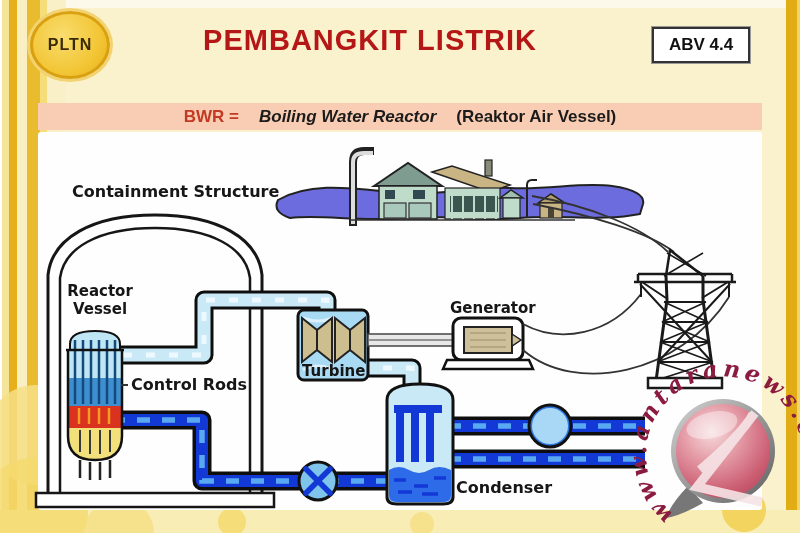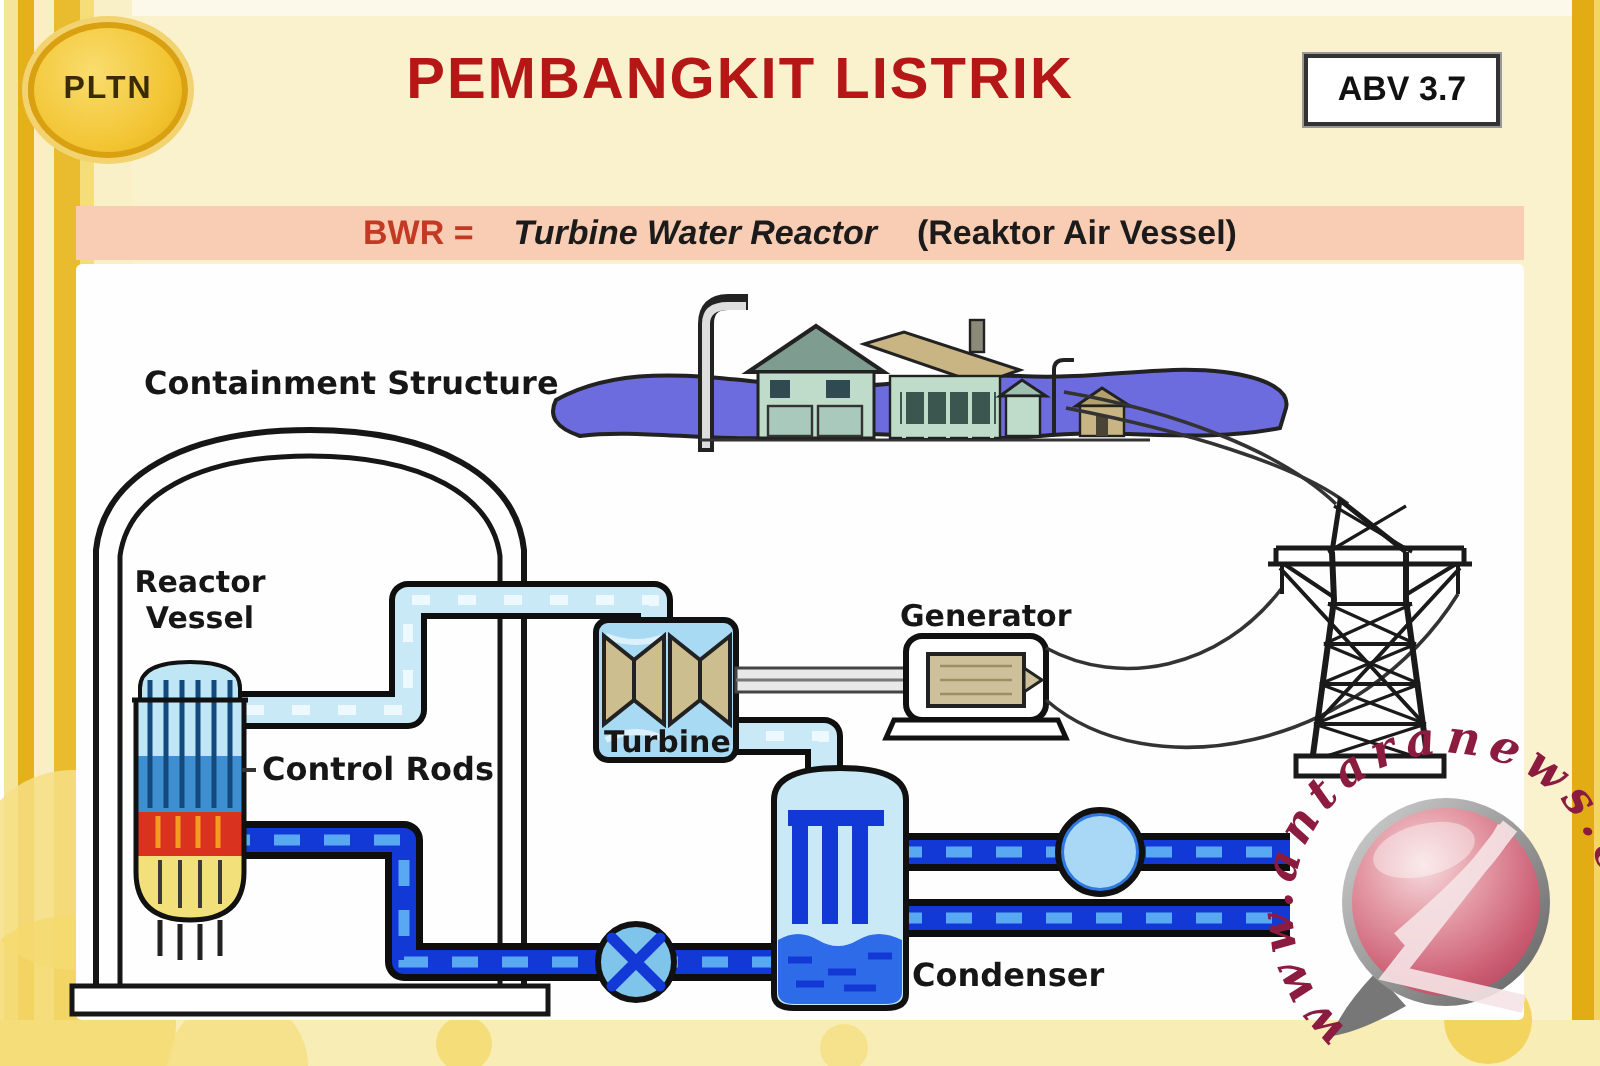--- a/index.html
+++ b/index.html
@@ -6,21 +6,21 @@
   .slide{position:relative;width:800px;height:533px;overflow:hidden;
          background:#FAF1CD;font-family:"Liberation Sans",sans-serif;}
   .top-strip{position:absolute;left:0;top:0;width:100%;height:8px;background:#FCF8EA;}
   .left-stripes{position:absolute;left:0;top:0;width:66px;height:533px;
     background:linear-gradient(90deg,#ffffff 0 2px,#F5E59B 2px 9px,#E6AF1C 9px 17px,
       #F9EFC2 17px 27px,#E9BB2E 27px 40px,#F5DD7A 40px 47px,#FAF0C8 47px 66px);}
   .right-bar{position:absolute;right:0;top:0;width:14px;height:533px;
     background:linear-gradient(90deg,#E2AC15 0 11px,#F3D468 11px 14px);}
   .bottom-strip{position:absolute;left:0;bottom:0;width:100%;height:23px;background:#F8EDB5;}
   .coin{position:absolute;border-radius:50%;opacity:.85;}
-  .badge{position:absolute;left:14px;top:11px;width:74px;height:62px;border-radius:50%;
+  .badge{position:absolute;left:30px;top:11px;width:74px;height:62px;border-radius:50%;
     background:radial-gradient(circle at 40% 35%,#F9DD6E,#F2C432 65%,#E5AD18);
     border:3px solid #D9A011;box-shadow:0 0 0 3px #F2D370;
     display:flex;align-items:center;justify-content:center;}
   .badge span{font-weight:bold;font-size:16px;color:#3A2B06;letter-spacing:1px;}
   .title{position:absolute;left:100px;top:24px;width:540px;text-align:center;
     color:#B51616;font-weight:bold;font-size:29px;line-height:33px;letter-spacing:1px;}
   .refbox{position:absolute;left:652px;top:27px;width:94px;height:32px;background:#FFFFFF;
     border:2px solid #333;box-shadow:0 0 0 1px #999;display:flex;align-items:center;
     justify-content:center;font-weight:bold;font-size:17px;color:#111;}
   .subbar{position:absolute;left:38px;top:103px;width:724px;height:27px;background:#F9CDB3;
@@ -58,26 +58,26 @@
 
   <div class="badge">
     <span>PLTN</span>
   </div>
 
   <div class="title">
     <div>PEMBANGKIT LISTRIK</div>
   </div>
 
   <div class="refbox">
-    <span>ABV 3.7</span>
+    <span>ABV 4.4</span>
   </div>
 
   <div class="subbar">
     <span class="abbr">BWR =</span>
-    <span class="eng">Turbine Water Reactor</span>
+    <span class="eng">Boiling Water Reactor</span>
     <span class="ind">(Reaktor Air Vessel)</span>
   </div>
 
   <div class="panel"></div>
 
   <svg class="diagram" viewBox="0 0 800 533">
     <defs>
       <linearGradient id="gRing" x1="0" y1="0" x2="1" y2="1">
         <stop offset="0" stop-color="#d4d4d4"></stop>
           <stop offset="1" stop-color="#5f5f5f"></stop>

